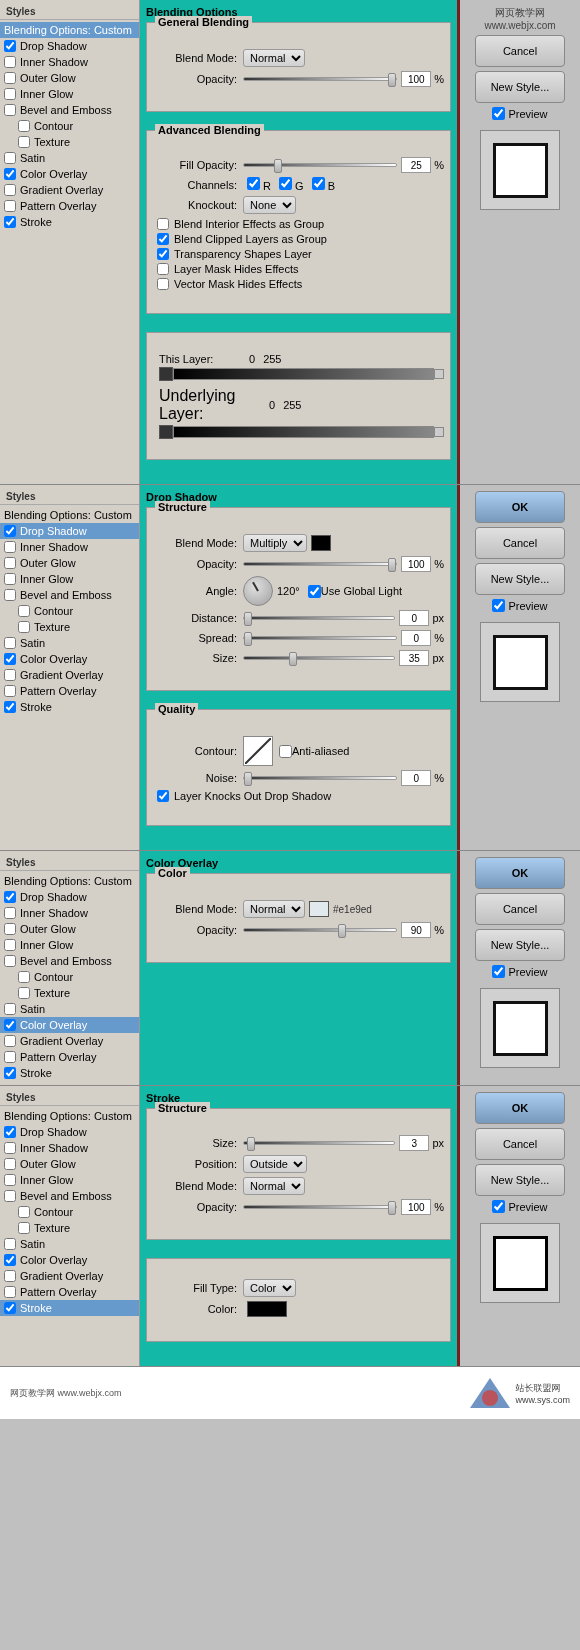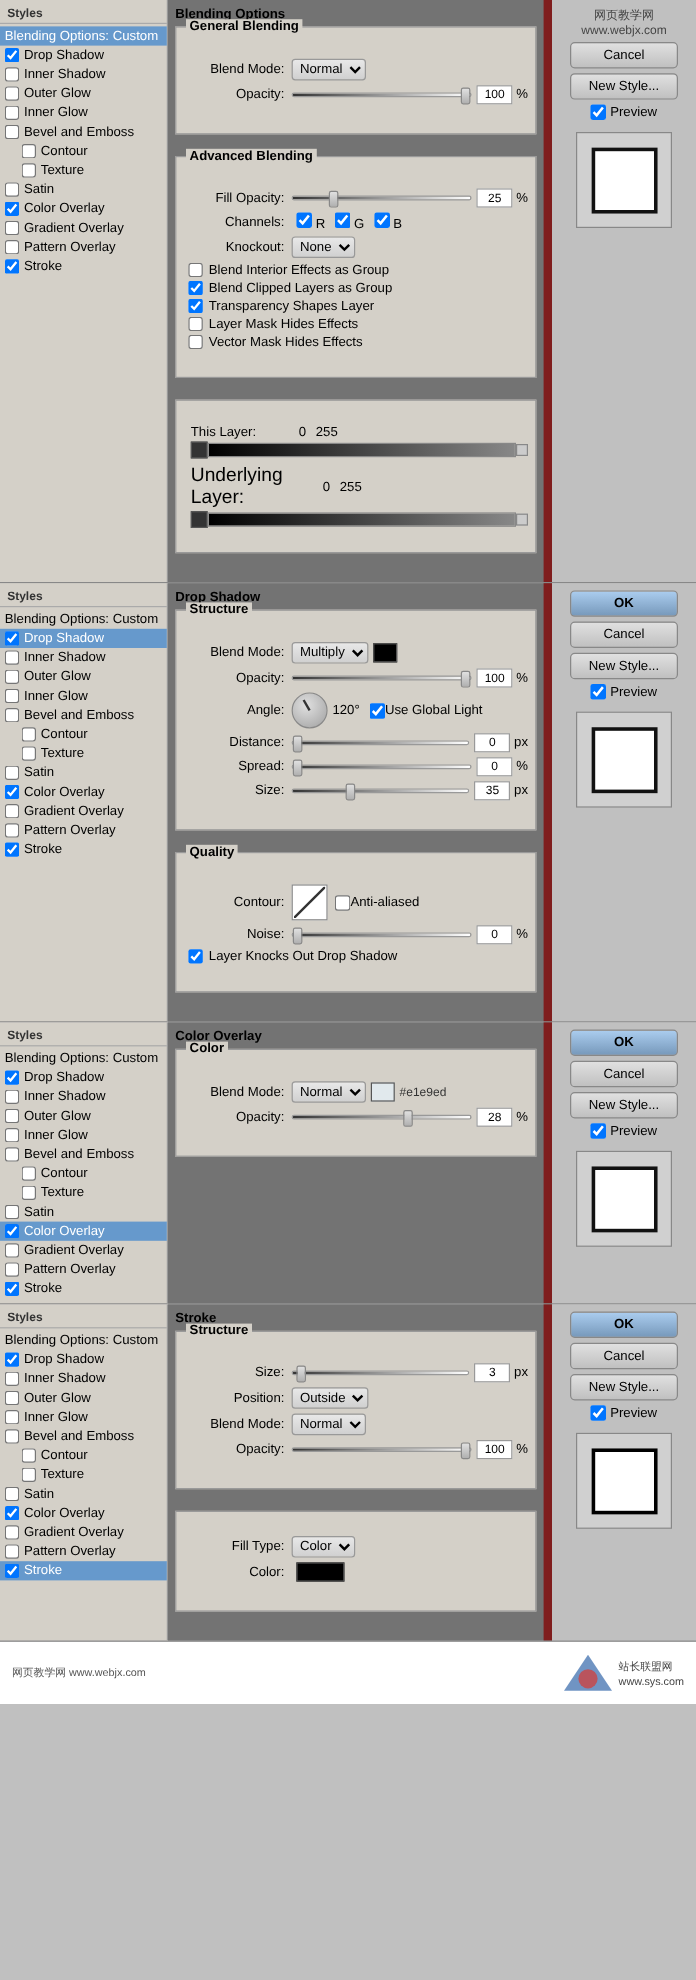--- a/index.html
+++ b/index.html
@@ -51,23 +51,23 @@
     }
     .sidebar-item input[type=checkbox] {
       margin-right: 4px;
       width: 12px;
       height: 12px;
     }
 
     
     .main-content {
       flex: 1;
-      background: #737373;
+      background: #14b8a6;
       padding: 6px;
-      border-right: 7px solid #7f1d1d;
+      border-right: 3px solid #7f1d1d;
     }
 
     .section-box {
       border: 1px solid #999;
       background: #d4d0c8;
       margin-bottom: 18px;
       padding: 20px 6px;
       position: relative;
     }
     .section-title {
@@ -160,21 +160,21 @@
       min-width: 120px;
       background: #c0c0c0;
       padding: 6px;
       display: flex;
       flex-direction: column;
       align-items: center;
     }
 
     .btn {
       width: 90px;
-      height: 22px;
+      height: 32px;
       margin-bottom: 4px;
       border-radius: 4px;
       border: 1px solid #888;
       font-size: 11px;
       cursor: pointer;
       display: flex;
       align-items: center;
       justify-content: center;
     }
     .btn-blue {
@@ -587,21 +587,21 @@
           <select><option>Normal</option></select>
           <div class="color-swatch" style="background:#e1e9ed;"></div>
           <span class="color-hex">#e1e9ed</span>
         </div>
         <div class="row">
           <span class="label">Opacity:</span>
           <div class="slider-container">
             <div class="slider">
               <div class="slider-thumb" style="left:62%;"></div>
             </div>
-            <div class="value-box">28</div>
+            <div class="value-box">90</div>
             <span class="unit">%</span>
           </div>
         </div>
       </div>
     </div>
   </div>
 
   <div class="right-panel">
     <div class="btn btn-blue">OK</div>
     <div class="btn btn-gray">Cancel</div>

